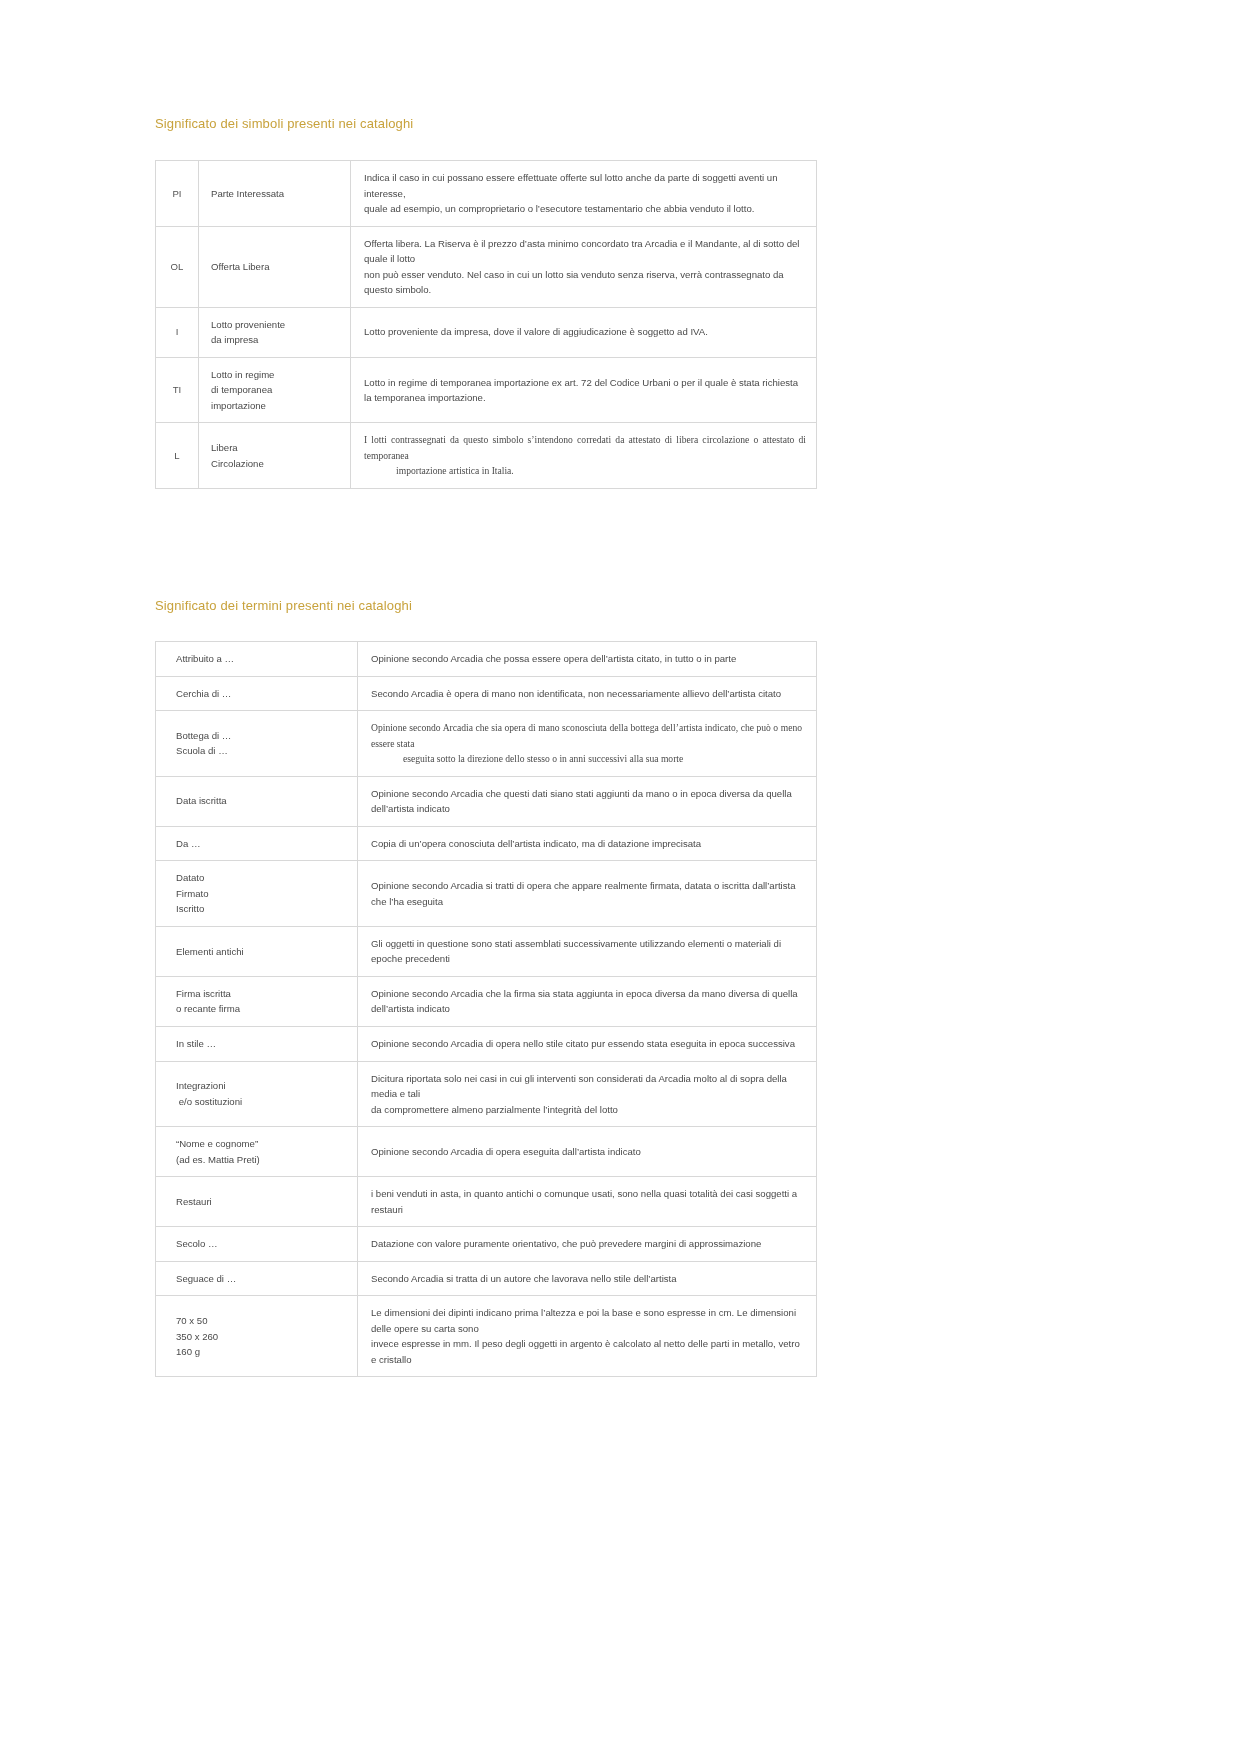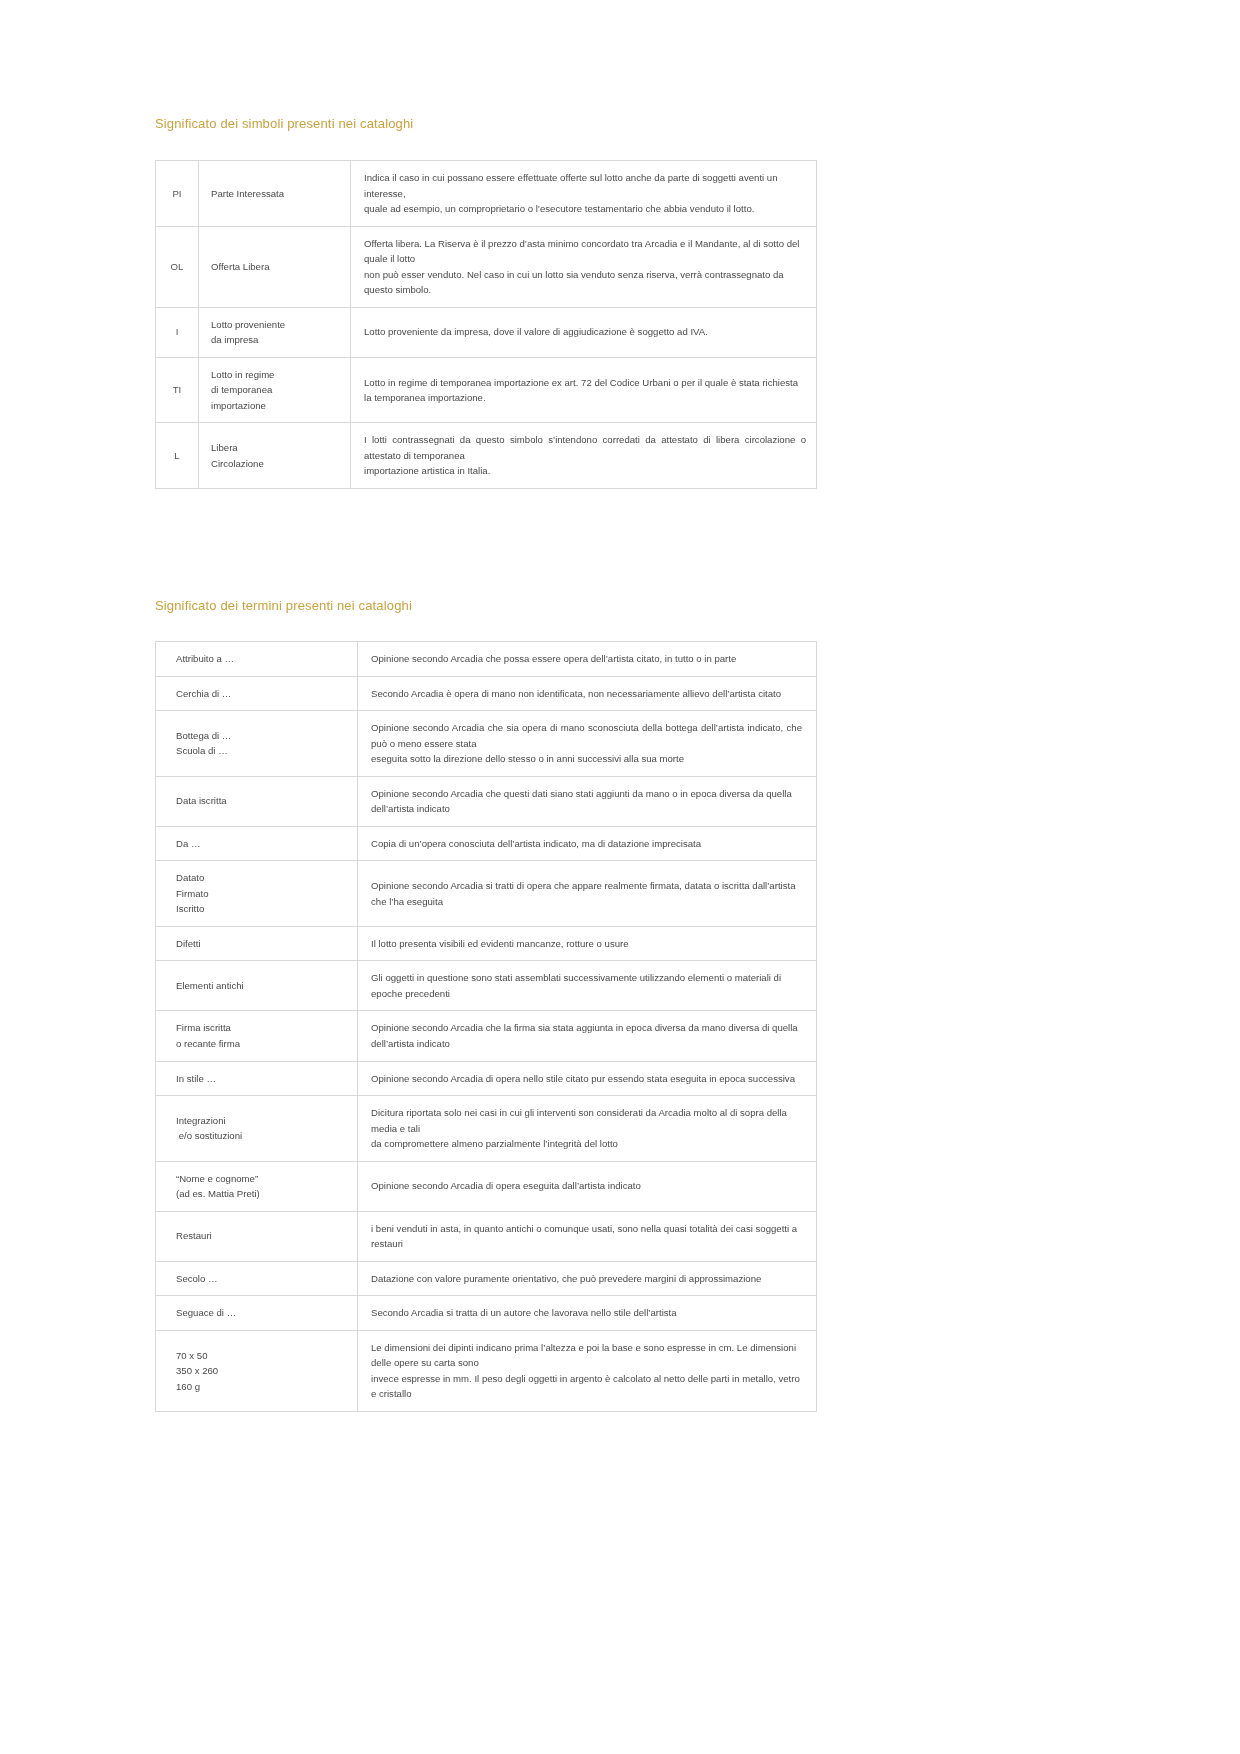--- a/index.html
+++ b/index.html
@@ -74,22 +74,22 @@
   .gloss-table.terms td.c-term {
     width: 173px;
     padding-left: 20px;
   }
   .gloss-table.terms td.c-desc {
     padding-left: 13px;
     padding-right: 14px;
   }
   td .line { display: block; white-space: pre-wrap; }
   td.justify { text-align: justify; text-justify: inter-word; }
-  td.justify .line { text-align: justify; }
-  td.justify .line:last-child { text-align: left; }
+  td.justify .line { text-align: justify; font-family: Liberation Serif, serif; }
+  td.justify .line:last-child { text-align: left; margin-left: 32px; }
 
   #table-symbols { position: absolute; top: 160px; left: 0; }
   #table-terms   { position: absolute; top: 641px; left: 0; }
 </style>
 </head>
 <body>
 
 <div class="page">
   <div class="content">
 
@@ -209,28 +209,20 @@
           <td class="c-term">
             <span class="line">Datato</span>
             <span class="line">Firmato</span>
             <span class="line">Iscritto</span>
           </td>
           <td class="c-desc">
             <span class="line">Opinione secondo Arcadia si tratti di opera che appare realmente firmata, datata o iscritta dall’artista che l’ha eseguita</span>
           </td>
         </tr>
 
-        <tr>
-          <td class="c-term">
-            <span class="line">Difetti</span>
-          </td>
-          <td class="c-desc">
-            <span class="line">Il lotto presenta visibili ed evidenti mancanze, rotture o usure</span>
-          </td>
-        </tr>
 
         <tr>
           <td class="c-term">
             <span class="line">Elementi antichi</span>
           </td>
           <td class="c-desc">
             <span class="line">Gli oggetti in questione sono stati assemblati successivamente utilizzando elementi o materiali di epoche precedenti</span>
           </td>
         </tr>
 

